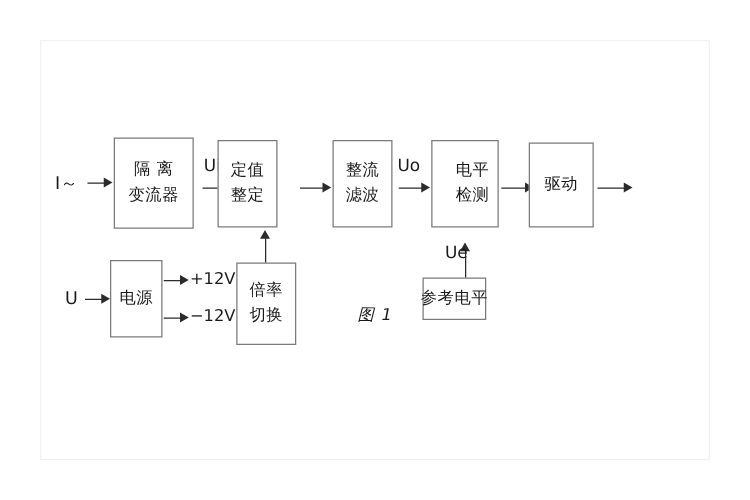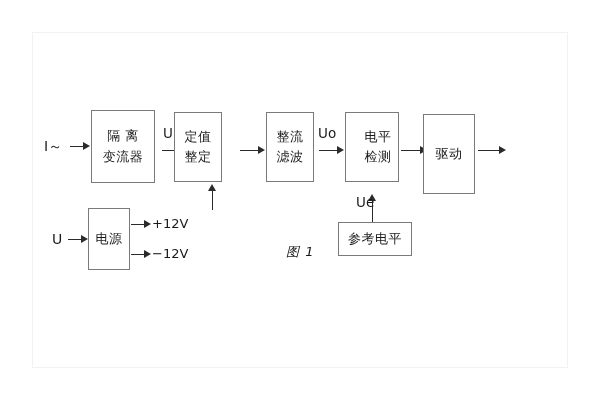--- a/index.html
+++ b/index.html
@@ -142,21 +142,21 @@
   <div class="arrow-r" style="left:337px; top:146px;"></div>
 
   <div class="block" style="left:345px; top:112px; width:54px; height:70px;padding-left:12px;">
     <span class="ln">电平</span>
     <span class="ln">检测</span>
   </div>
 
   <div class="hline" style="left:401px; top:150px; width:20px;"></div>
   <div class="arrow-r" style="left:420px; top:146px;"></div>
 
-  <div class="block one-line" style="left:423px; top:114px; width:52px; height:80px;">
+  <div class="block one-line" style="left:423px; top:114px; width:52px; height:68px;">
     <span class="ln">驱动</span>
   </div>
 
   <div class="hline" style="left:478px; top:150px; width:22px;"></div>
   <div class="arrow-r" style="left:499px; top:146px;"></div>
 
 
   <div class="label port" style="left:52px; top:231px;">U</div>
   <div class="hline" style="left:68px; top:239px; width:14px;"></div>
   <div class="arrow-r" style="left:81px; top:235px;"></div>
@@ -166,25 +166,29 @@
   </div>
 
   <div class="hline" style="left:131px; top:224px; width:14px;"></div>
   <div class="arrow-r" style="left:144px; top:220px;"></div>
   <div class="label rail" style="left:152px; top:216px;">+12V</div>
 
   <div class="hline" style="left:131px; top:254px; width:14px;"></div>
   <div class="arrow-r" style="left:144px; top:250px;"></div>
   <div class="label rail" style="left:152px; top:246px;">−12V</div>
 
+  <div class="block" style="left:189px; top:210px; width:48px; height:66px;">
+    <span class="ln">倍率</span>
+    <span class="ln">切换</span>
+  </div>
 
   <div class="vline" style="left:212px; top:190px; height:20px;"></div>
   <div class="arrow-u" style="left:208px; top:184px;"></div>
 
-  <div class="block one-line" style="left:338px; top:222px; width:74px; height:34px;">
+  <div class="block one-line" style="left:338px; top:222px; width:51px; height:34px;">
     <span class="ln">参考电平</span>
   </div>
 
   <div class="vline" style="left:372px; top:200px; height:22px;"></div>
   <div class="arrow-u" style="left:368px; top:194px;"></div>
   <div class="label sig" style="left:356px; top:194px;">Ue</div>
 
   <div class="caption" style="left:286px; top:243px;">图 1</div>
 
 </div>

